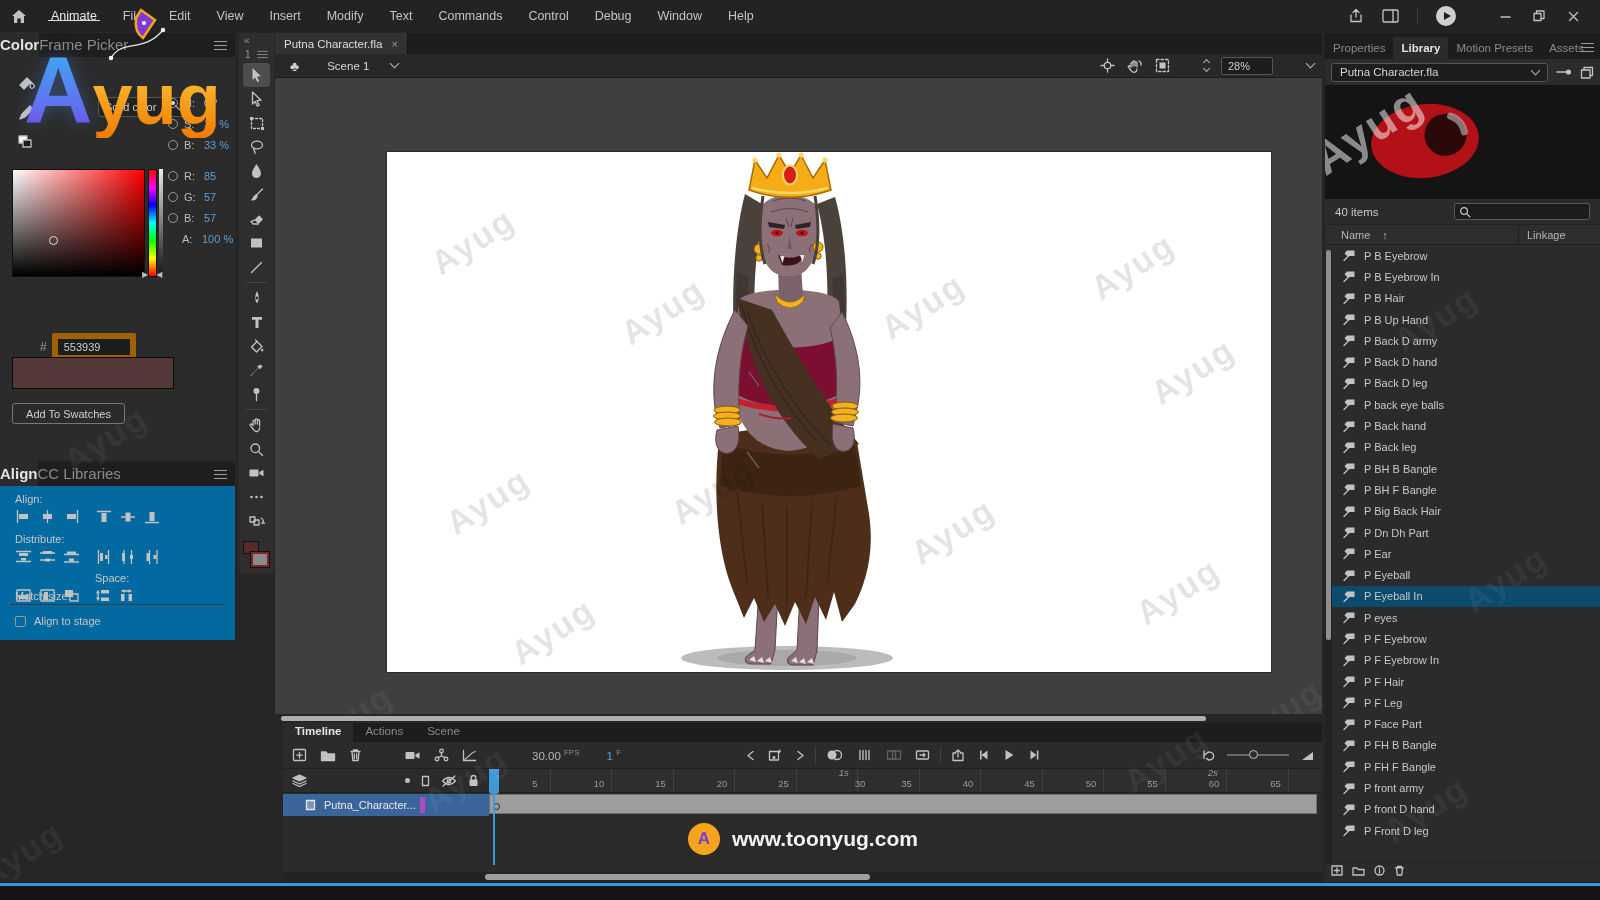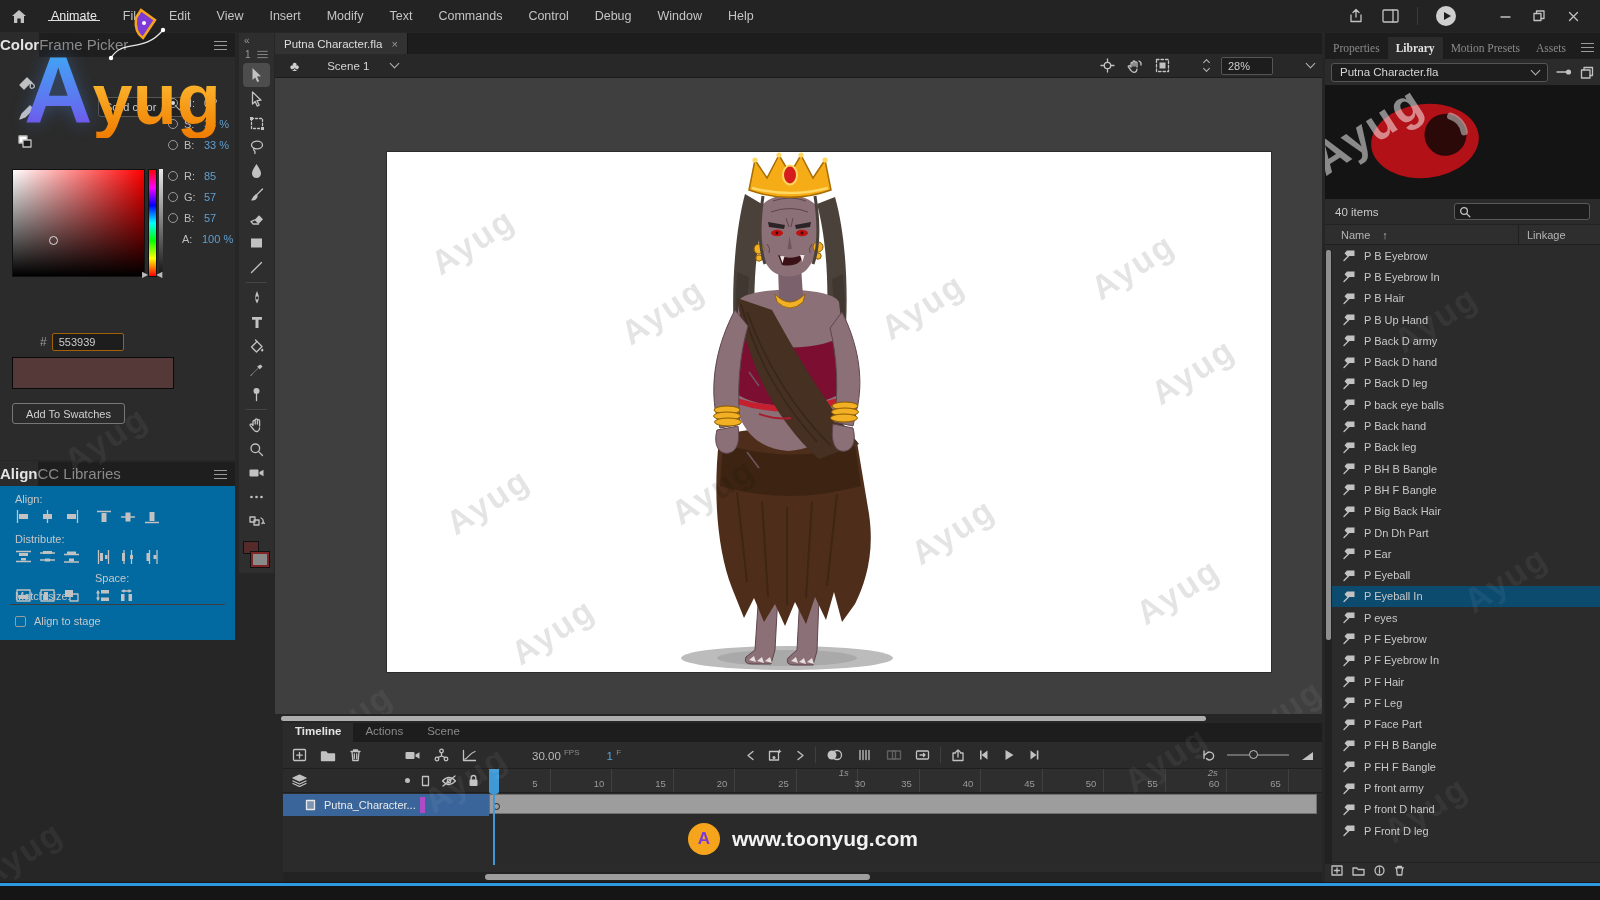--- a/index.html
+++ b/index.html
@@ -43,21 +43,21 @@
   #huestrip { position:absolute; left:148px; top:112px; width:9px; height:108px; border:1px solid #111;
       background:linear-gradient(to bottom,#f00,#f0f,#00f,#0ff,#0f0,#ff0,#f00); }
   #alphastrip { position:absolute; left:159px; top:112px; width:4px; height:108px; background:linear-gradient(#e9e9e9,#111); }
   .hue-arrows { position:absolute; left:142px; top:213px; color:#bbb; font-size:8px; letter-spacing:8px; }
   .valrow { position:absolute; display:flex; align-items:center; gap:6px; font-size:11px; }
   .radio { width:10px; height:10px; border:1.3px solid #9a9a9a; border-radius:50%; position:relative; }
   .radio.on:after { content:""; position:absolute; left:2px; top:2px; width:4px; height:4px; border-radius:50%; background:#ddd; }
   .vlab { color:#bdbdbd; width:14px; }
   .vnum { color:#5f9fd0; }
   #hexrow { position:absolute; left:40px; top:276px; display:flex; align-items:center; gap:5px; }
-  #hexfield { width:72px; height:18px; background:#1d1d1d; border:1px solid #a16207; border-radius:2px; color:#ccc; font-size:11px; display:flex; align-items:center; padding:8px 6px; }
+  #hexfield { width:84px; height:18px; background:#1d1d1d; border:6px solid #a16207; border-radius:2px; color:#ccc; font-size:11px; display:flex; align-items:center; padding:8px 6px; }
   #cp-swatch { position:absolute; left:12px; top:300px; width:162px; height:32px; border:1.5px solid #0a0a0a; }
   #add-swatch { position:absolute; left:12px; top:346px; width:113px; height:21px; border:1px solid #777; border-radius:3px; background:#2b2b2b; color:#d0d0d0; font-size:11px; display:flex; align-items:center; justify-content:center; }
 
   
   #align-panel { position:absolute; left:0; top:462px; width:235px; height:178px; background:#0369a1; z-index:5; }
   #align-panel .lbl { position:absolute; font-size:11px; color:#c7c7c7; }
   .arow { position:absolute; display:flex; gap:7px; }
   .abtn { width:17px; height:15px; display:flex; align-items:center; justify-content:center; }
   #align-check { position:absolute; left:15px; top:153px; display:flex; align-items:center; gap:8px; font-size:11px; color:#c7c7c7; }
   .cbox { width:11px; height:11px; border:1.2px solid #9a9a9a; border-radius:2px; }
@@ -916,21 +916,21 @@
       <span id="site-logo">A</span>
       <span id="site-text">www.toonyug.com</span>
     </div>
     <div id="tl-bottom">
         <div class="thumb"></div>
       </div>
   </div>
 
   <div id="rightpanel">
     <div id="rp-tabs">
-      <div style="display:flex;font-family:Liberation Serif, serif;">
+      <div style="display:flex;">
 
       <span class="ptab dim">Properties</span>
           <span class="ptab active">Library</span>
           <span class="ptab dim">Motion Presets</span>
           <span class="ptab dim">Assets</span>
         </div>
       <span class="hamb"></span>
     </div>
     <div id="rp-docrow">
       <span id="rp-select">

